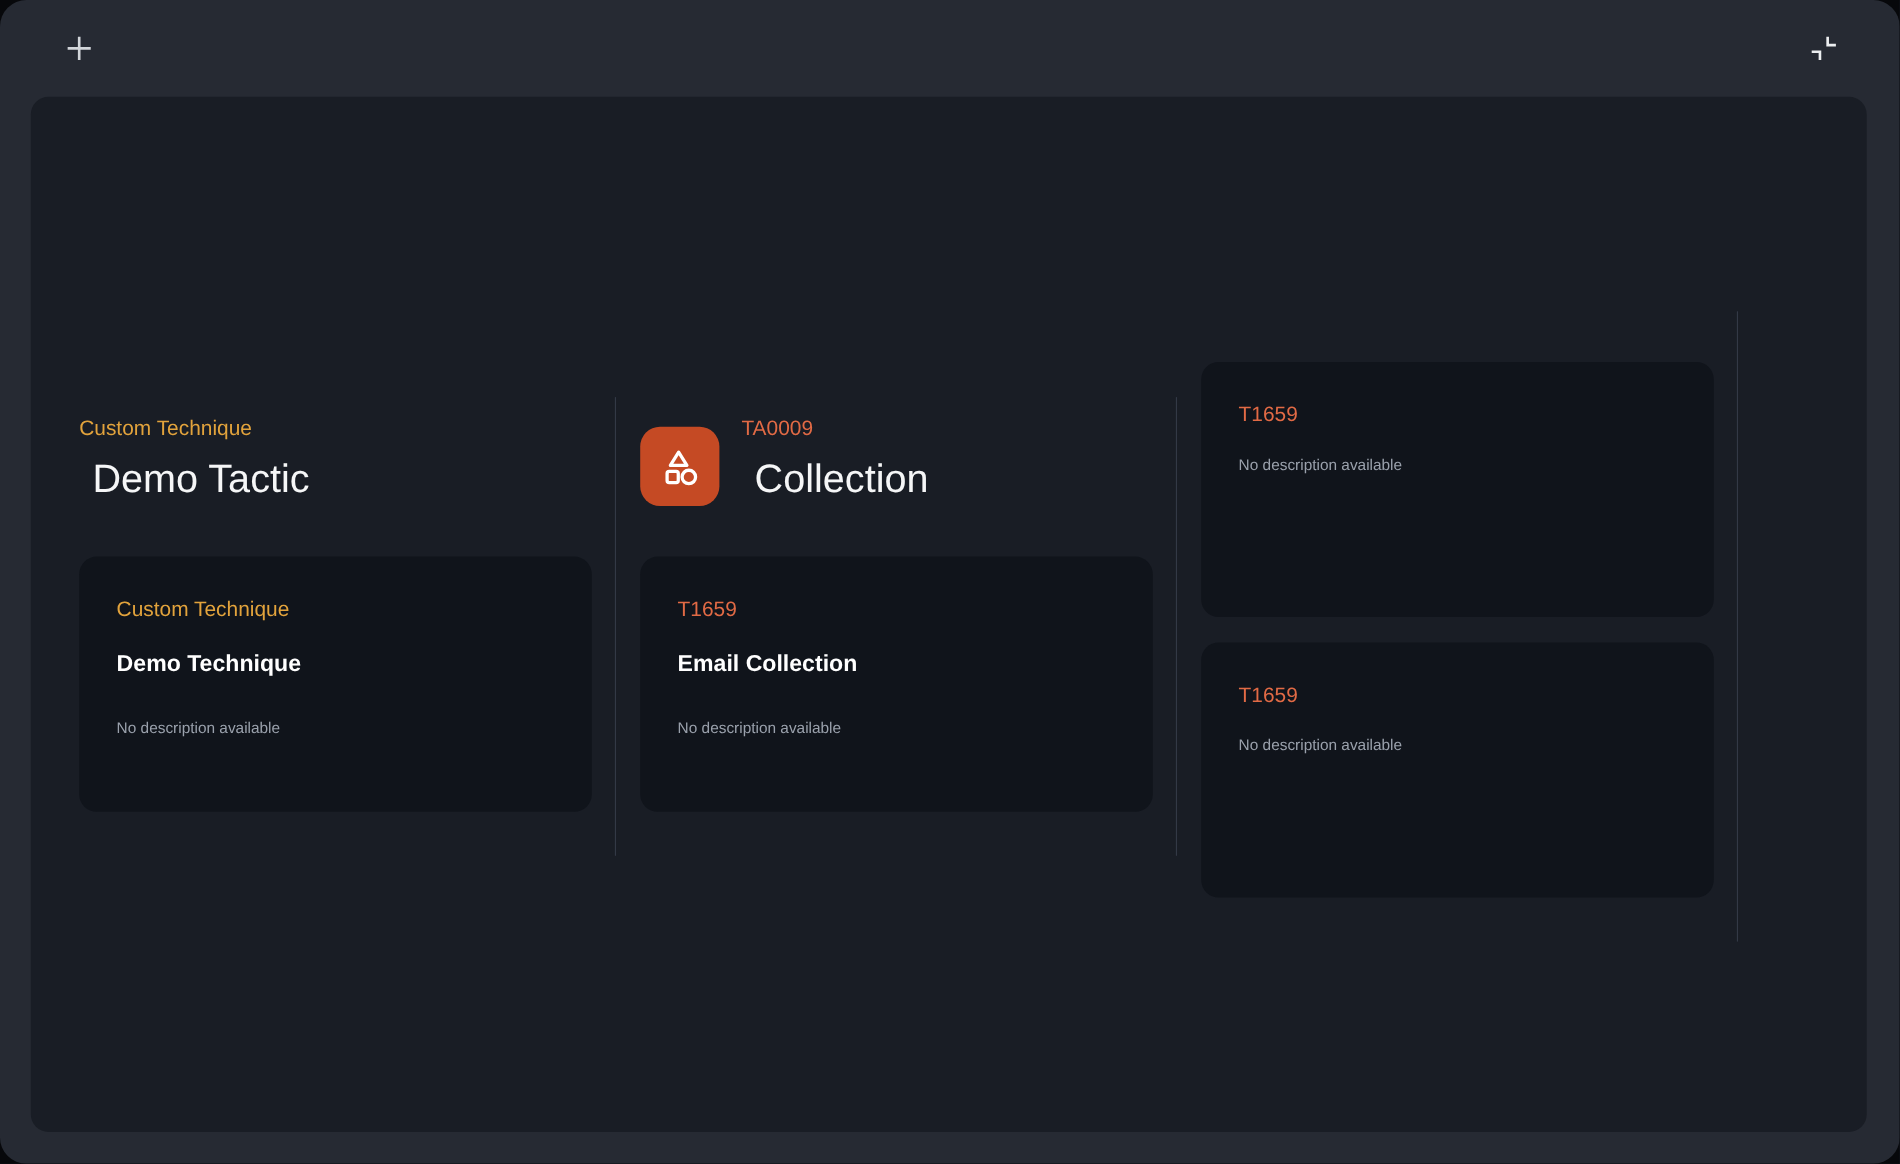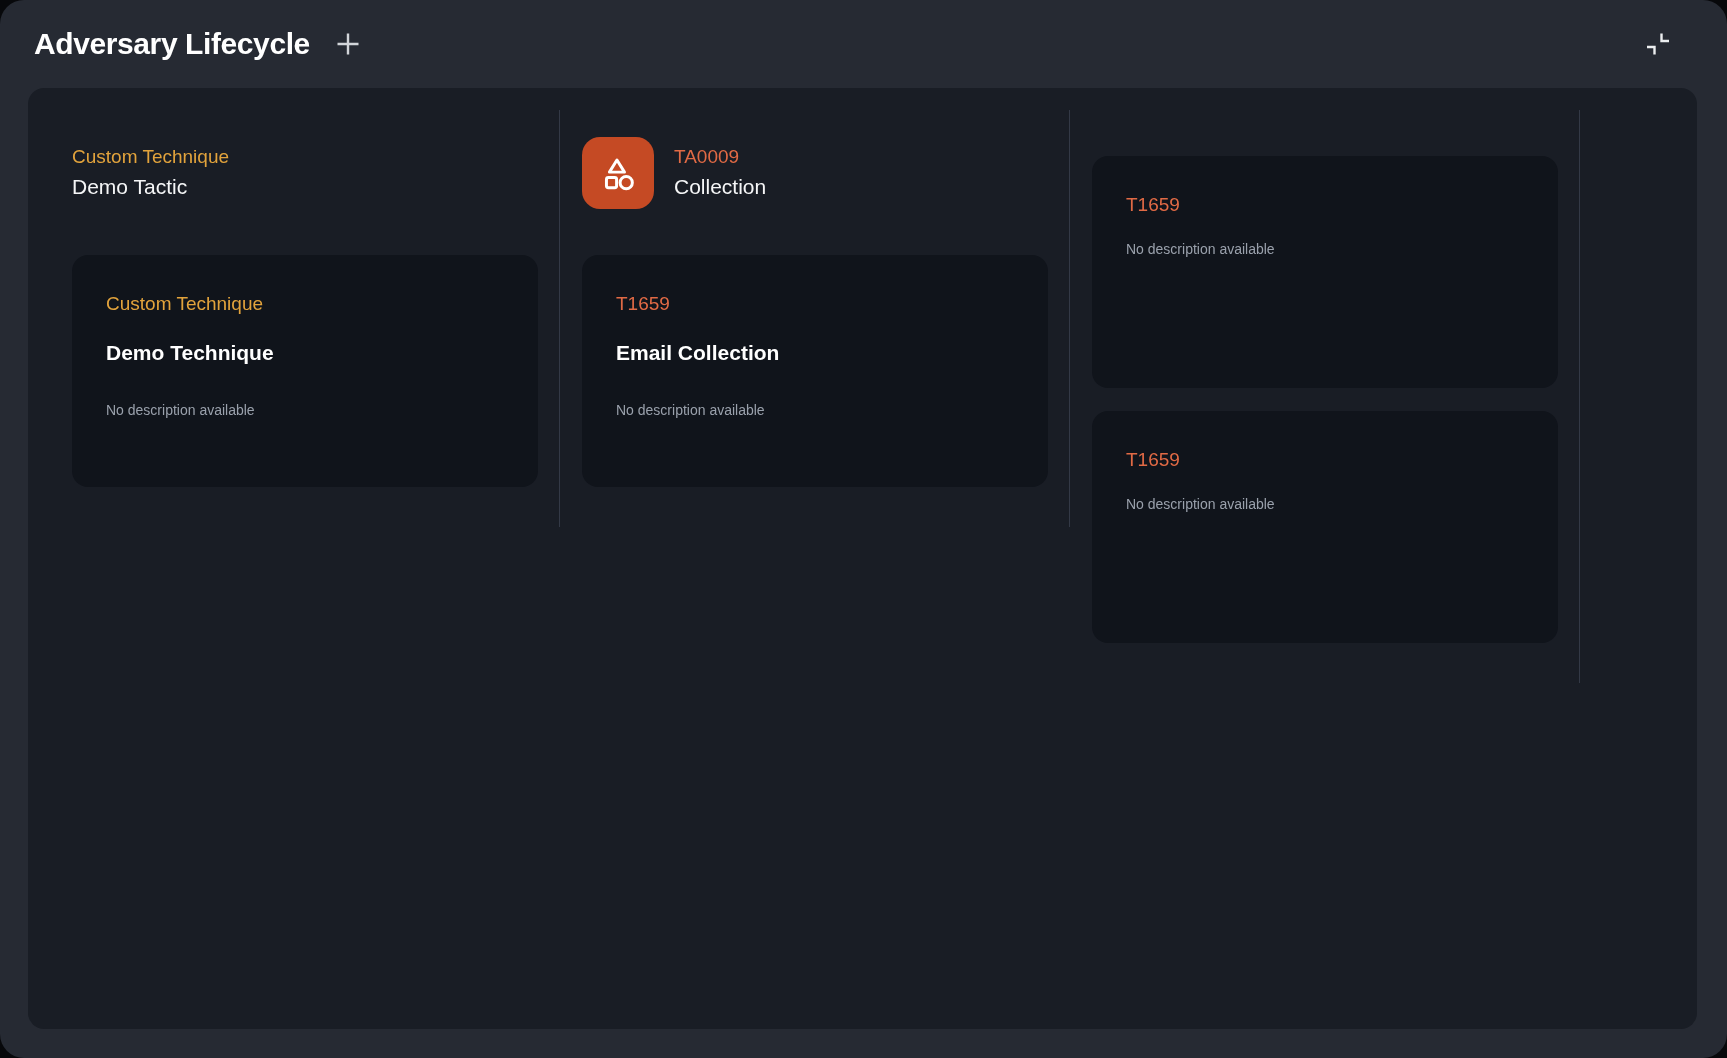--- a/index.html
+++ b/index.html
@@ -40,21 +40,21 @@
     background:none;border:none;padding:0;margin:0;
     display:flex;align-items:center;justify-content:center;cursor:pointer;
   }
   .add-btn{margin-left:22px;width:32px;height:32px;}
   .header-spacer{flex:1;}
   .collapse-btn{width:32px;height:32px;margin-right:53px;}
   
   .board{
     position:absolute;top:88px;left:28px;right:30px;bottom:29px;
     background:var(--board-bg);border-radius:16px;overflow:hidden;
-    display:flex;align-items:flex-start;
+    display:flex;align-items:center;
     padding:22px 0 0 22px;box-sizing:border-box;
   }
   .column{
     flex:0 0 510px;width:510px;box-sizing:border-box;
     padding:0 22px 40px 22px;
     border-right:1px solid var(--divider);
   }
   .tactic-header{
     height:72px;margin-top:27px;
     display:flex;align-items:center;gap:20px;
@@ -63,21 +63,21 @@
     flex:0 0 72px;width:72px;height:72px;border-radius:18px;
     background:var(--icon-bg);
     display:flex;align-items:center;justify-content:center;
   }
   .tactic-label{
     font-size:19px;line-height:1.15;margin:0 0 6px 0;
     color:var(--accent-orange);
   }
   .tactic-label.amber{color:var(--accent-amber);}
   .tactic-name{
-    font-size:21px;line-height:1.2;margin:0;font-weight:400;
+    font-size:36px;line-height:1.2;margin:12px;font-weight:400;
     color:var(--text-primary);
   }
   .cards{margin-top:46px;display:flex;flex-direction:column;gap:23px;}
   .card{
     width:466px;height:232px;box-sizing:border-box;
     background:var(--card-bg);border-radius:16px;
     padding:38px 34px;cursor:pointer;
   }
   .card-code{
     font-size:19px;line-height:1.15;margin:0 0 25px 0;
@@ -92,21 +92,20 @@
     font-size:14px;line-height:1.2;margin:0;
     color:var(--text-secondary);
   }
 </style>
 </head>
 <body>
 
 <div class="widget">
 
   <div class="widget-header">
-    <h1 class="widget-title">Adversary Lifecycle</h1>
     <button class="icon-btn add-btn">
       <span style="display:flex;">
         <svg width="30" height="30" viewBox="0 0 30 30" fill="none">
           <path d="M15 4.5 V25.5 M4.5 15 H25.5" stroke="var(--control-fg)" stroke-width="2.4"></path>
         </svg>
       </span>
     </button>
     <div class="header-spacer"></div>
     <button class="icon-btn collapse-btn">
       <span style="display:flex;">

